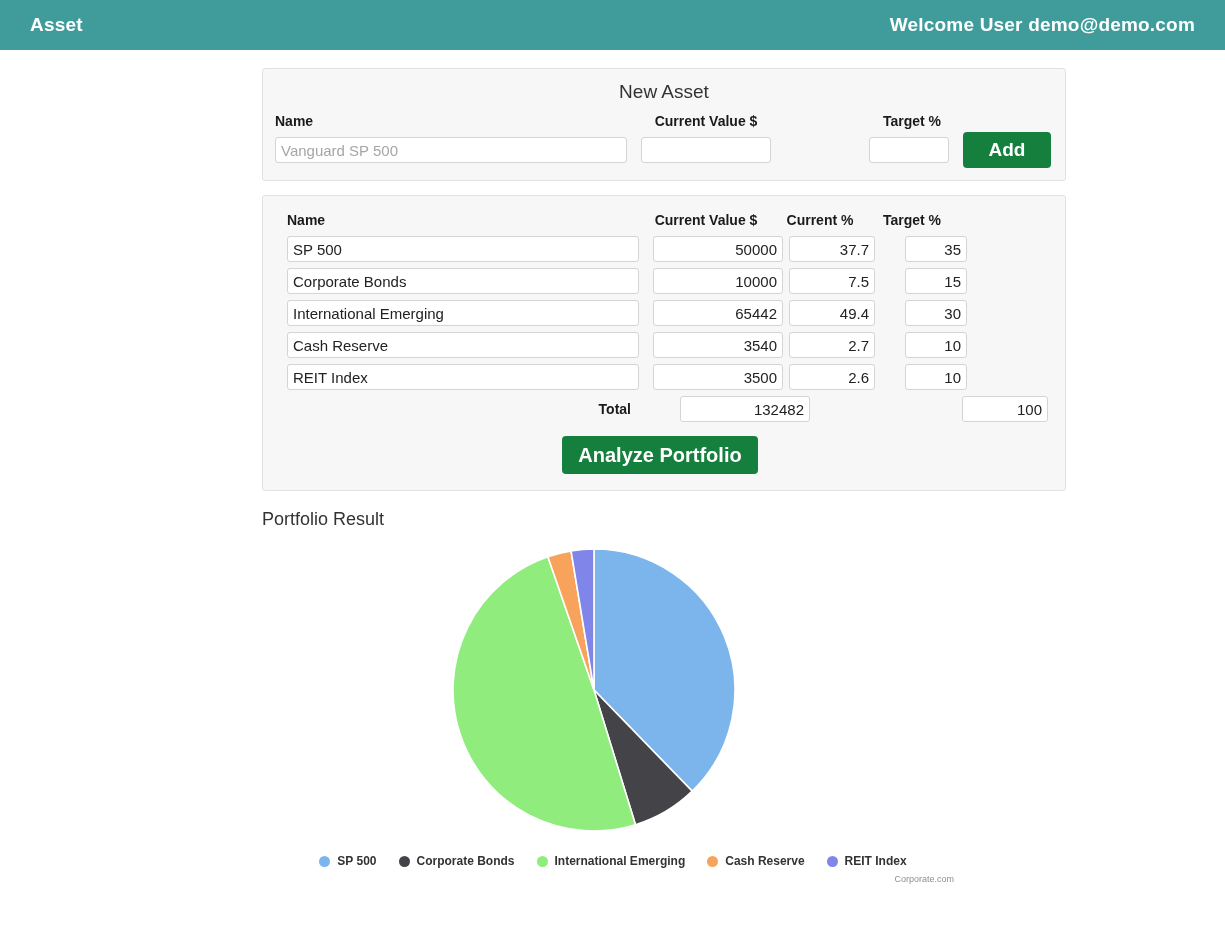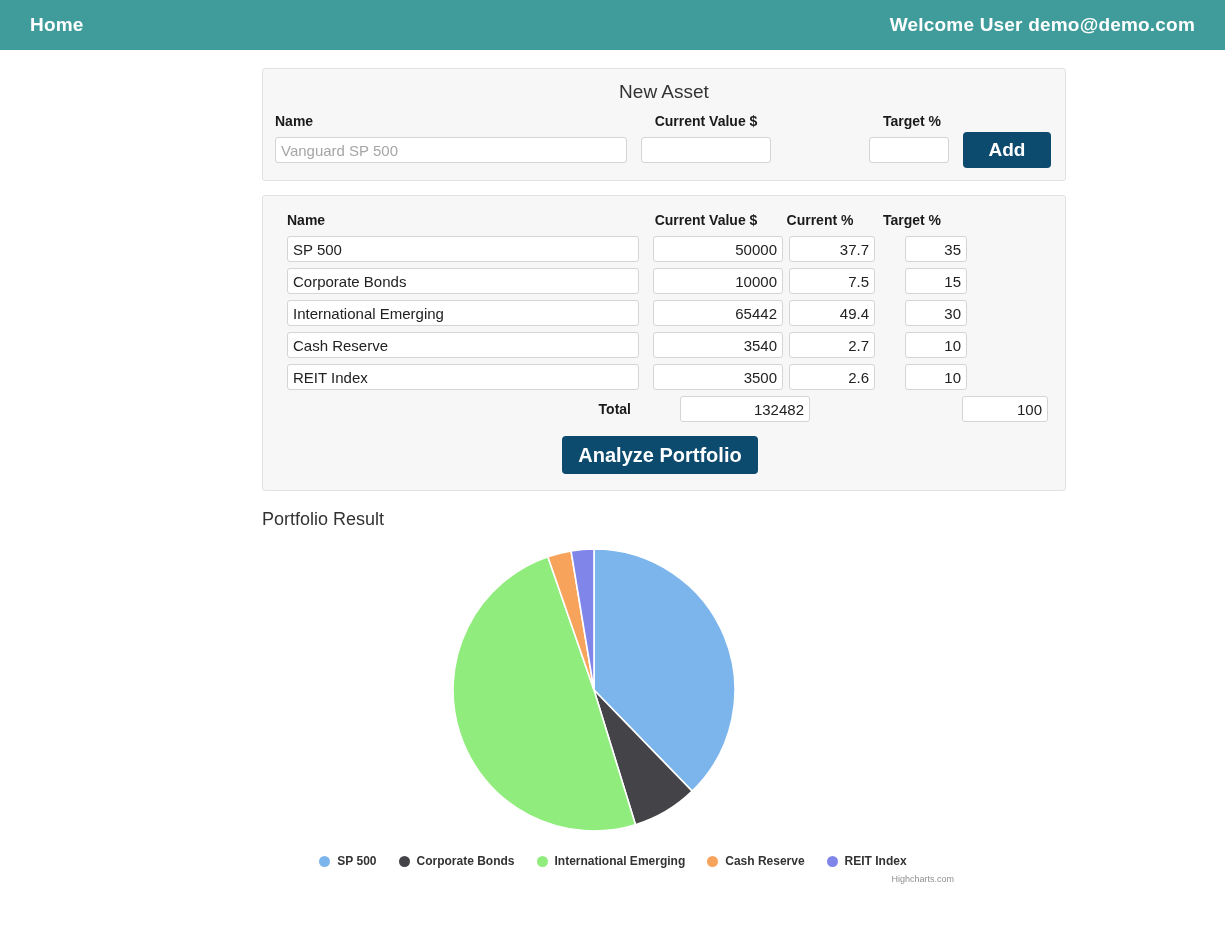--- a/index.html
+++ b/index.html
@@ -97,21 +97,21 @@
     border-radius: 3px;
     outline: none;
   }
   input.inp::placeholder { color: #a6a6a6; }
   input.num { text-align: right; }
 
   .btn {
     display: inline-block;
     border: none;
     border-radius: 4px;
-    background: #0c4a6e;
+    background: #15803d;
     color: #ffffff;
     font-family: "Liberation Sans", sans-serif;
     font-weight: bold;
     cursor: pointer;
   }
   .btn-add {
     width: 88px;
     height: 36px;
     font-size: 19px;
   }
@@ -215,21 +215,21 @@
     font-size: 9px;
     color: #909090;
     padding-right: 10px;
     margin-top: 6px;
   }
 </style>
 </head>
 <body>
 
 <div class="navbar">
-  <div class="navbar-brand">Home</div>
+  <div class="navbar-brand">Asset</div>
   <div class="navbar-user">Welcome User demo@demo.com</div>
 </div>
 
 <div class="page">
 
   <div class="centerwrap">
 
     <div class="panel">
       <div class="panel-title">New Asset</div>
 
@@ -343,16 +343,16 @@
         <div class="legend-item">
           <span class="legend-dot" style="background: rgb(247, 163, 92);"></span>
           <span>Cash Reserve</span>
         </div>
         <div class="legend-item">
           <span class="legend-dot" style="background: rgb(128, 133, 233);"></span>
           <span>REIT Index</span>
         </div>
       </div>
 
-    <div class="credits">Highcharts.com</div>
+    <div class="credits">Corporate.com</div>
   </div>
 
 </div>
 
 </body></html>

